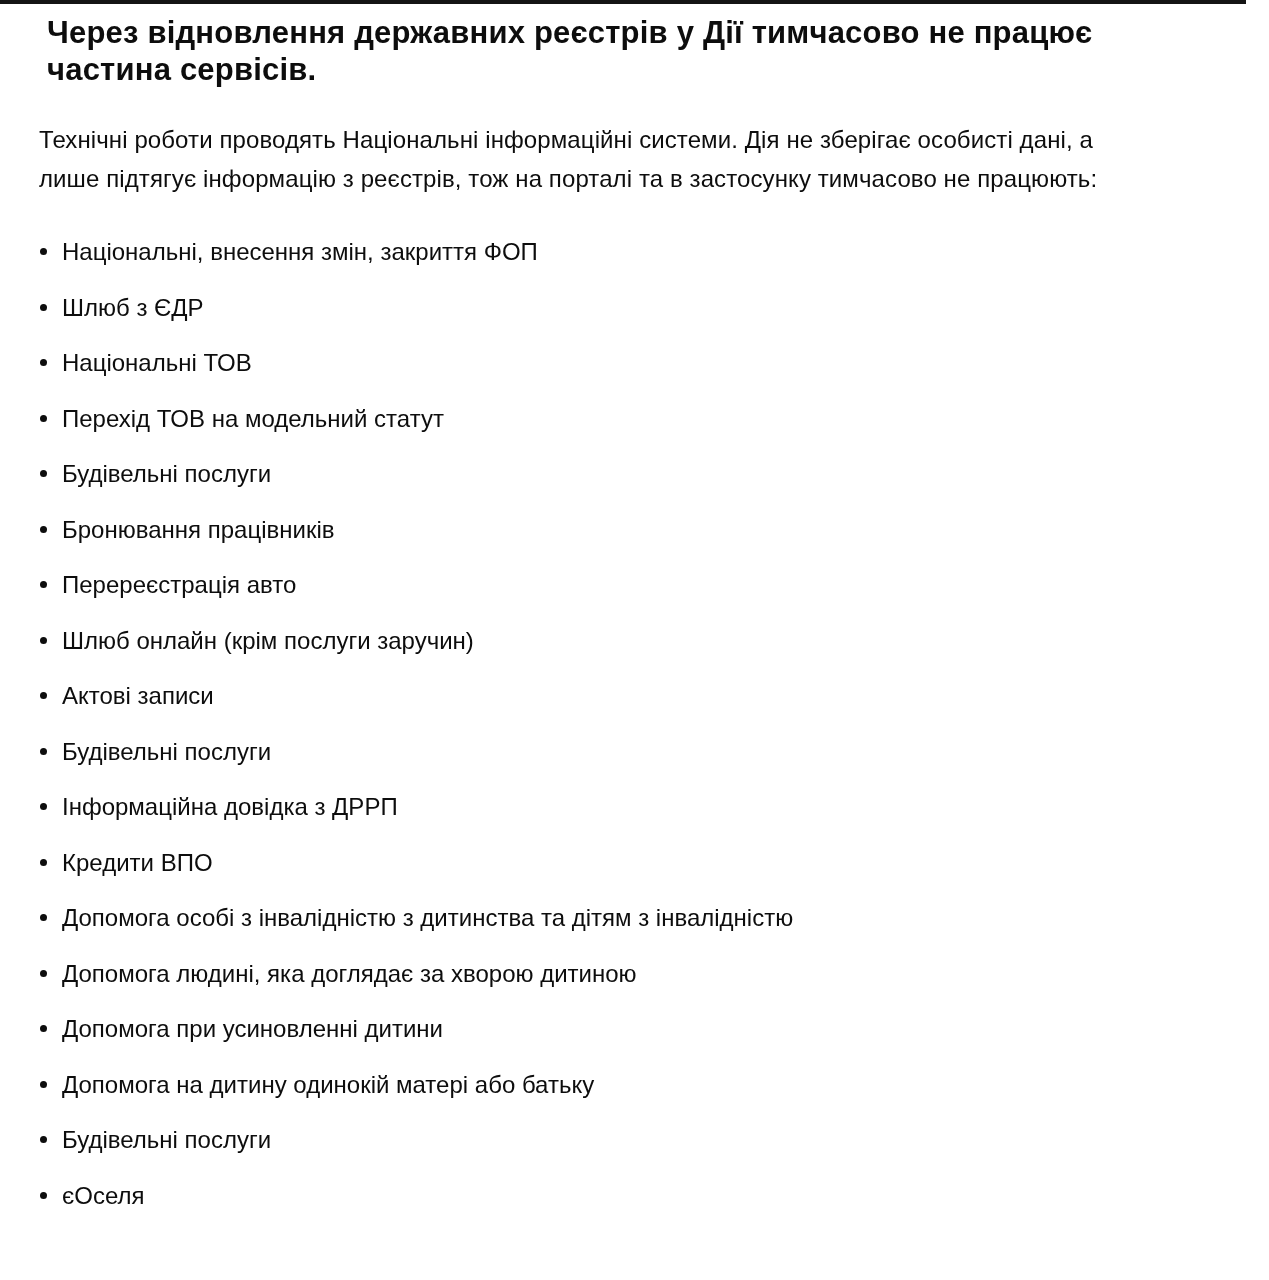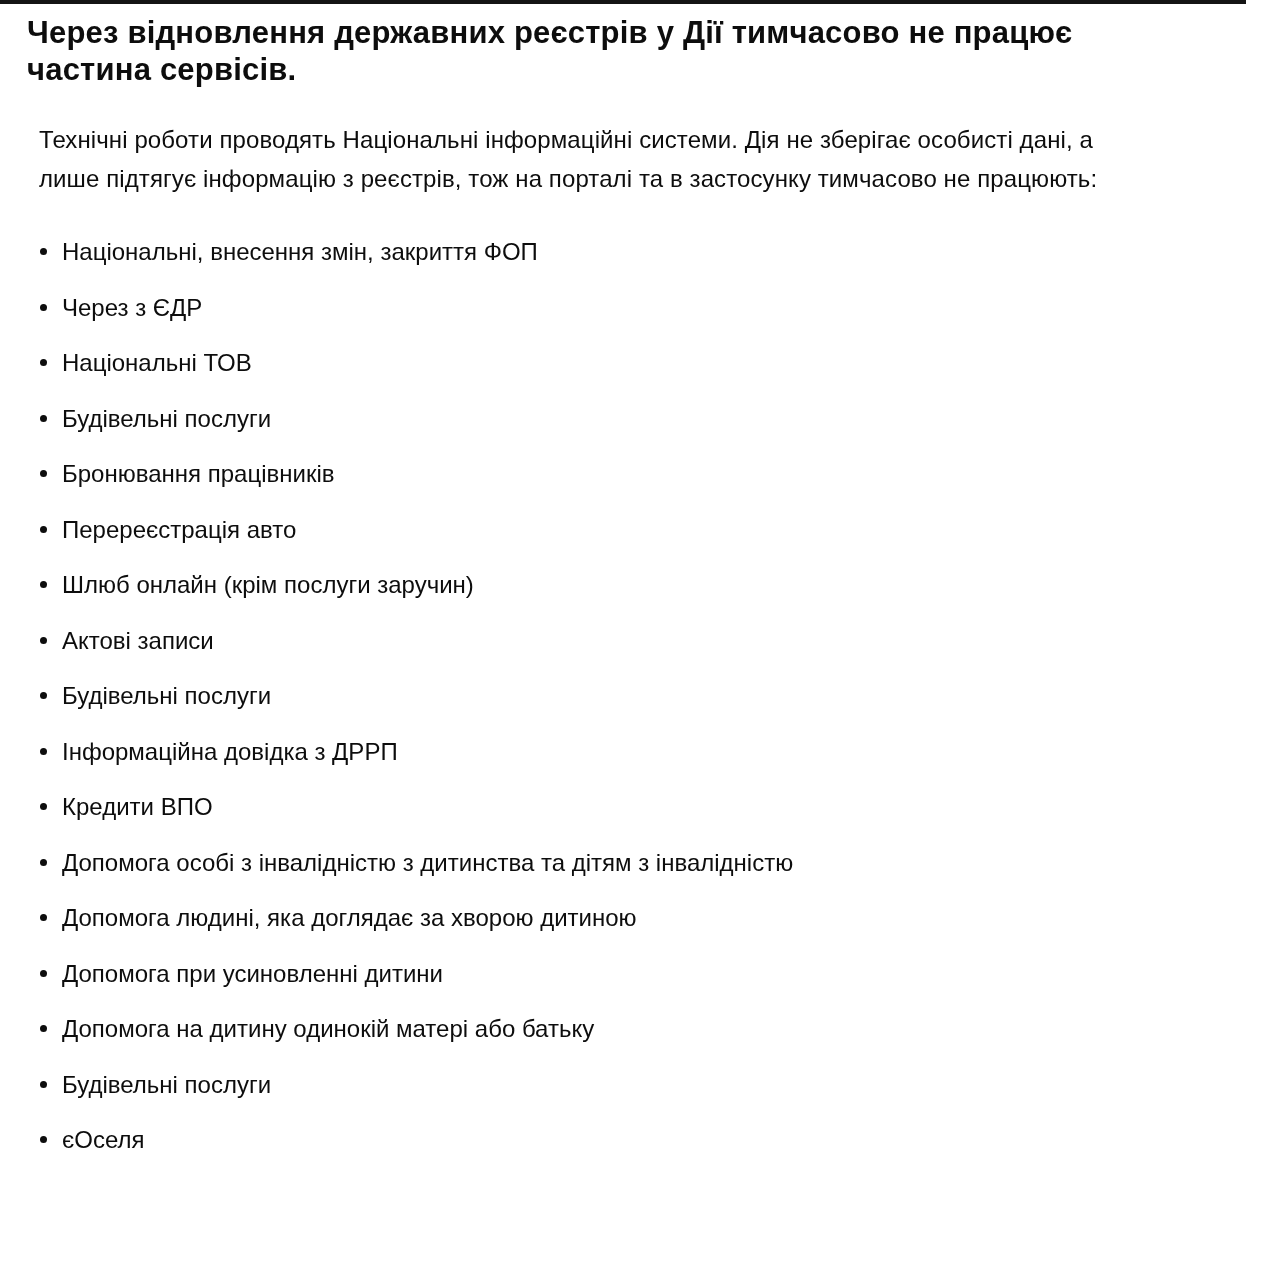--- a/index.html
+++ b/index.html
@@ -24,21 +24,21 @@
   .content {
     padding: 10px 20px 20px 27px;
   }
   .title {
     margin: 0 0 32px 0;
     font-size: 31px;
     font-weight: 700;
     line-height: 37px;
     letter-spacing: 0.2px;
   }
-  .title-line { white-space: nowrap; }
+  .title-line { white-space: nowrap; margin-left: 20px; }
   .intro {
     margin: 12px;
     font-size: 24px;
     font-weight: 400;
     line-height: 39px;
     letter-spacing: 0.1px;
   }
   .intro-line { white-space: nowrap; }
   .services {
     list-style: none;
@@ -81,25 +81,29 @@
     <span class="intro-line">лише підтягує інформацію з реєстрів, тож на порталі та в застосунку тимчасово не працюють:</span>
   </p>
 
   <ul class="services">
     <li class="service">
       <span class="bullet"></span>
       <span>Національні, внесення змін, закриття ФОП</span>
     </li>
     <li class="service">
       <span class="bullet"></span>
-      <span>Через з ЄДР</span>
+      <span>Шлюб з ЄДР</span>
     </li>
     <li class="service">
       <span class="bullet"></span>
       <span>Національні ТОВ</span>
+    </li>
+    <li class="service">
+      <span class="bullet"></span>
+      <span>Перехід ТОВ на модельний статут</span>
     </li>
     <li class="service">
       <span class="bullet"></span>
       <span>Будівельні послуги</span>
     </li>
     <li class="service">
       <span class="bullet"></span>
       <span>Бронювання працівників</span>
     </li>
     <li class="service">

